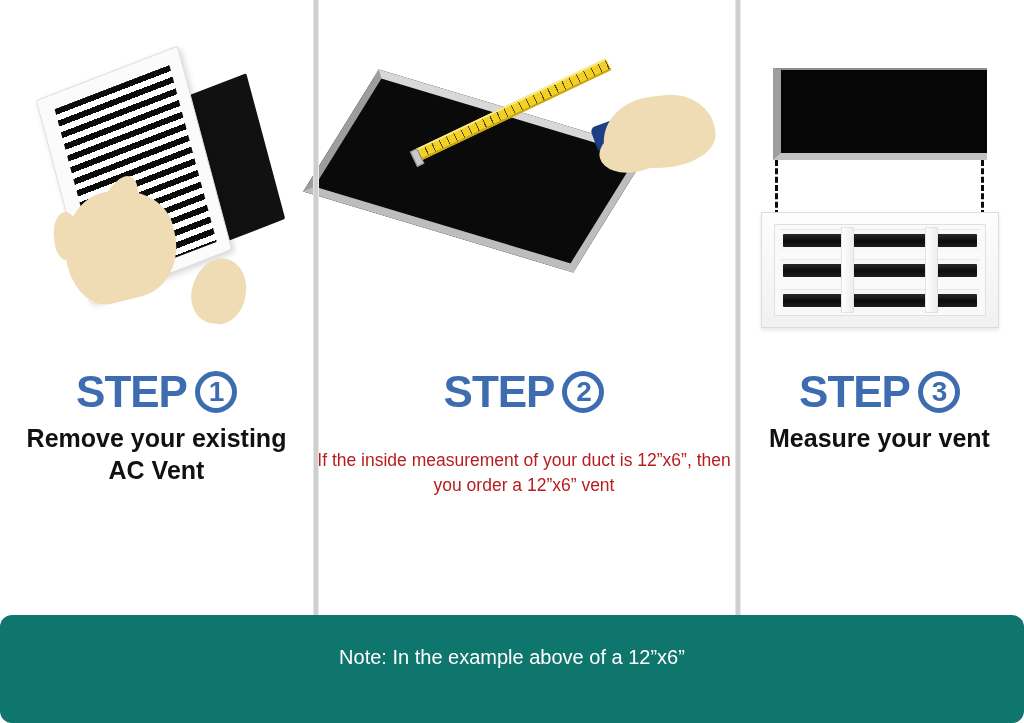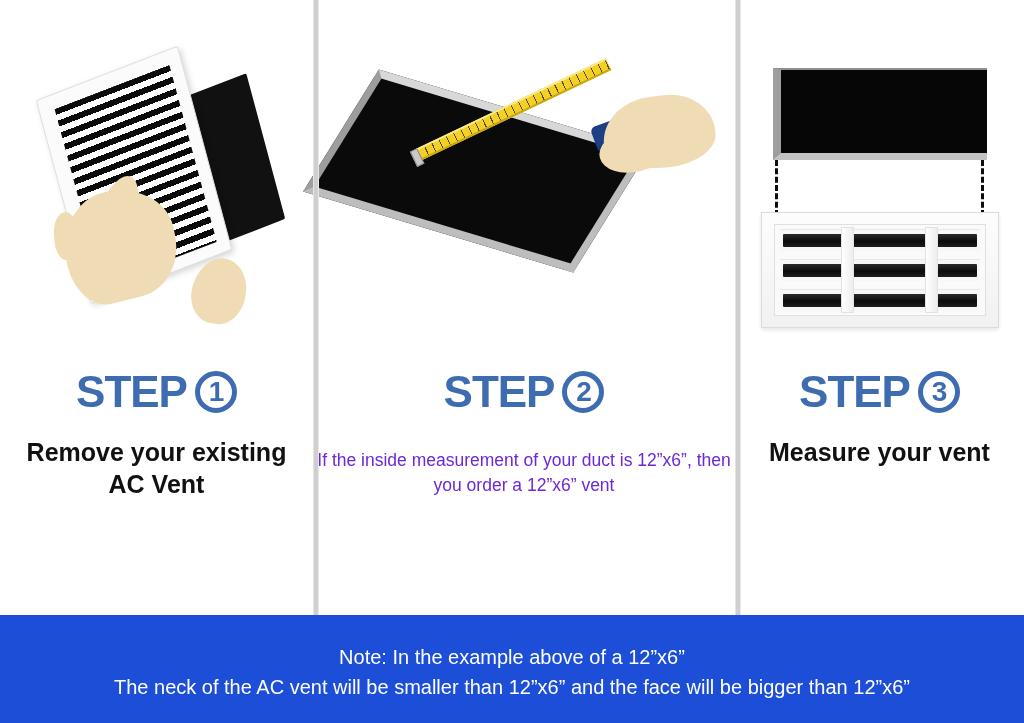--- a/index.html
+++ b/index.html
@@ -86,47 +86,48 @@
     line-height: 1;
     color: #3d6cb0;
   }
 
   .step-title {
     text-align: center;
     color: #111111;
     font-weight: bold;
     font-size: 25px;
     line-height: 1.28;
-    margin-top: 22px;
+    margin-top: 8px;
     padding: 0 12px;
   }
   .step-note {
     text-align: center;
-    color: #6d28d9;
+    color: #b91c1c;
     font-size: 17.5px;
     line-height: 1.45;
     margin-top: 34px;
     padding: 0 0;
   }
 
   
   .banner {
     position: absolute;
     left: 0;
     top: 615px;
     width: 1024px;
     height: 108px;
-    background: #1d4ed8;
+    background: #0f766e;
     color: #ffffff;
     display: flex;
     flex-direction: column;
     align-items: center;
     justify-content: flex-start;
     padding-top: 27px;
     box-sizing: border-box;
+    border-radius: 12px;
   }
   .banner-line {
     font-size: 20px;
     line-height: 1.5;
     white-space: nowrap;
   }
 
   
   .s1-wrap {
     position: absolute;
@@ -409,16 +410,15 @@
       <div class="step-title">Measure your vent</div>
     </div>
 
   </div>
 
   <div class="divider divider-1"></div>
   <div class="divider divider-2"></div>
 
   <div class="banner">
     <div class="banner-line">Note: In the example above of a 12”x6”</div>
-    <div class="banner-line">The neck of the AC vent will be smaller than 12”x6” and the face will be bigger than 12”x6”</div>
   </div>
 
 </div>
 
 </body></html>

